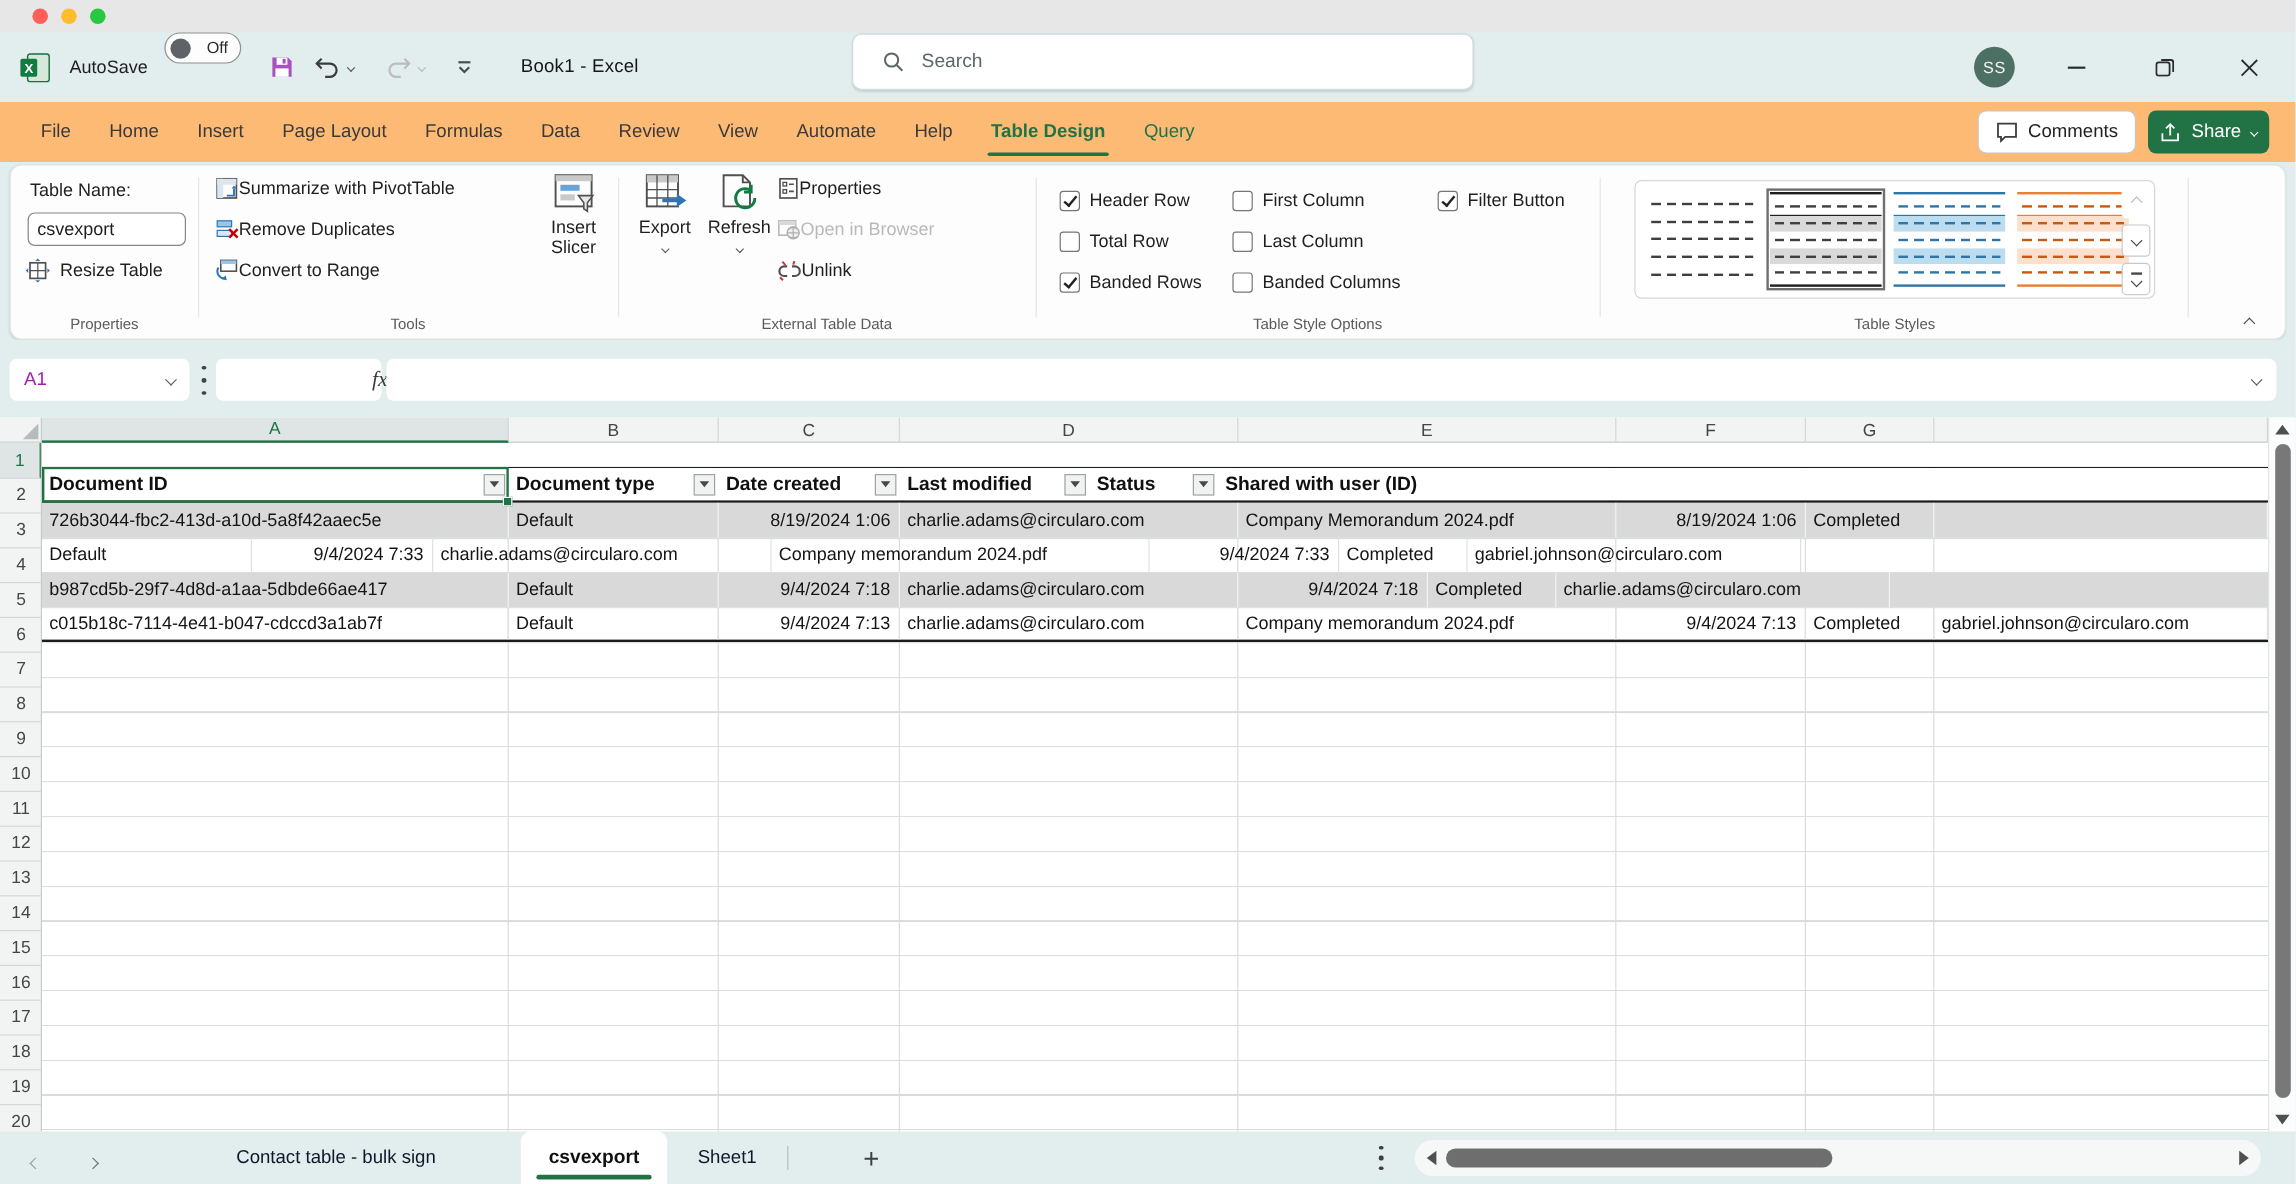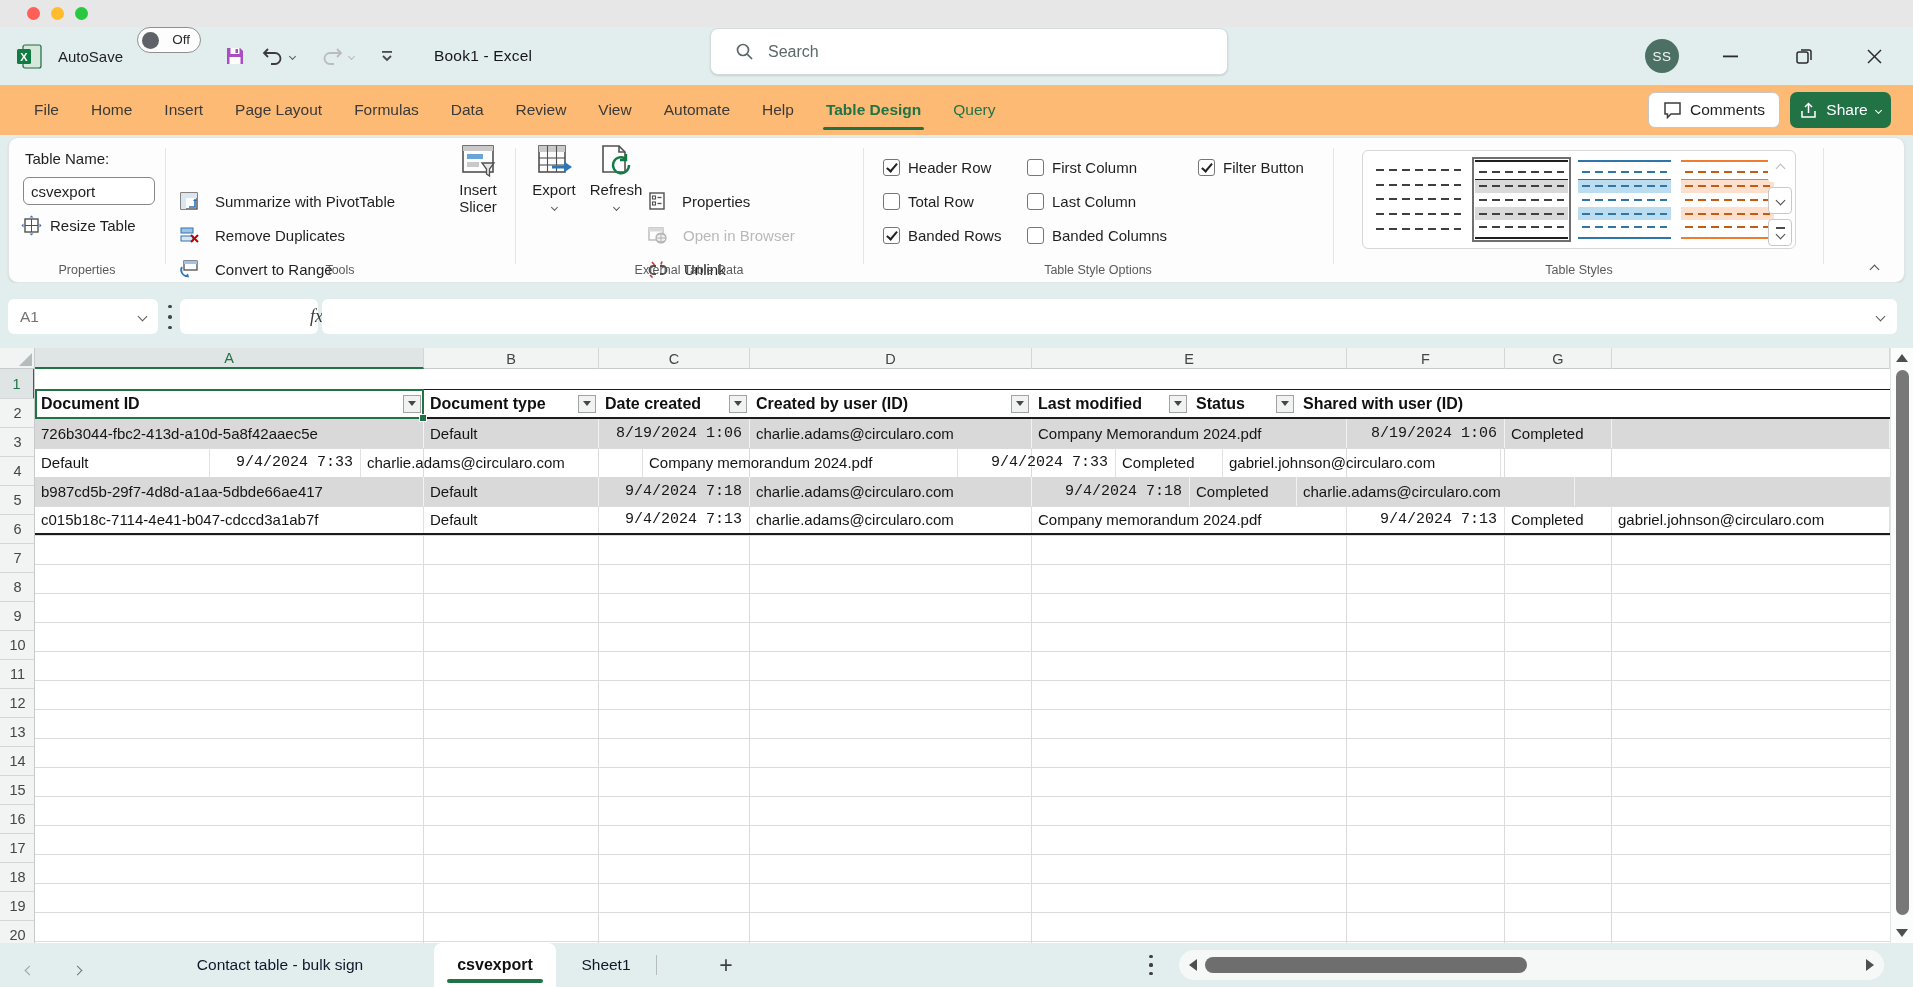--- a/index.html
+++ b/index.html
@@ -42,21 +42,21 @@
   #share-btn .chev{ border-color:#fff; width:5px; height:5px; }
 
   
   #ribbon{ position:absolute; left:8px; top:137px; width:1897px; height:146px; background:#fdfdfd; border:1px solid #e1e5e5; border-radius:10px; box-shadow:0 1px 2px rgba(0,0,0,.10); }
   .rsep{ position:absolute; top:10px; height:116px; width:1px; background:#e4e6e6; }
   .grouplabel{ position:absolute; bottom:5px; text-align:center; font-size:12.5px; color:#5a5a5a; }
   .rtxt{ font-size:15px; color:#1f1f1f; }
   #tn-label{ position:absolute; left:16px; top:12px; }
   #tn-input{ position:absolute; left:14px; top:39px; width:132px; height:28px; border:1px solid #868686; border-radius:6px; background:#fff; font-family:"Liberation Sans",sans-serif; font-size:15px; color:#1f1f1f; padding:0 7px; }
   #resize-btn{ position:absolute; left:12px; top:77px; display:flex; align-items:center; gap:8px; }
-  .ritem{ position:absolute; display:flex; align-items:center; gap:16px;margin-top:44px; }
+  .ritem{ position:absolute; display:flex; align-items:center; gap:0; }
   .bigbtn{ position:absolute; display:flex; flex-direction:column; align-items:center; }
   .bigbtn .lbl{ font-size:15px; color:#1f1f1f; line-height:17px; text-align:center; }
   .dis{ color:#b9b9b9 !important; }
   
   #style-opts{ position:absolute; left:874px; top:12px; display:grid; grid-auto-flow:column; grid-template-rows:repeat(3,34px); grid-template-columns:144px 171px auto; }
   .cbitem{ display:flex; align-items:center; gap:8px; }
   .cb{ width:17px; height:17px; border:1.5px solid #767676; border-radius:3px; background:#fff; position:relative; }
   .cb.checked::after{ content:""; position:absolute; left:5px; top:1.5px; width:4px; height:9px; border-right:2px solid #222; border-bottom:2px solid #222; transform:rotate(40deg); }
   .cbitem .rtxt{ white-space:nowrap; }
   
@@ -72,21 +72,21 @@
   #grail{ position:absolute; right:3px; top:4px; width:24px; height:91px; display:flex; flex-direction:column; justify-content:space-between; align-items:center; }
   .grbtn{ width:24px; height:27px; display:flex; align-items:center; justify-content:center; background:#fff; border:1px solid #c9c9c9; border-radius:4px; }
   .grbtn.plain{ border:none; }
   .morebar{ position:absolute; width:9px; height:1.7px; background:#4a4a4a; margin-top:-9px; }
   #ribbon-collapse{ position:absolute; left:1850px; top:120px; width:30px; height:22px; display:flex; align-items:center; justify-content:center; }
 
   
   #formularow{ position:absolute; left:0; top:283px; width:100%; height:65px; background:#e2edee; }
   .fbox{ position:absolute; top:16px; height:35px; background:#fff; border-radius:6px; }
   #namebox{ left:8px; width:150px; display:flex; align-items:center; }
-  #namebox .ref{ margin-left:12px; font-size:15.5px; color:#737373; flex:1; }
+  #namebox .ref{ margin-left:12px; font-size:15.5px; color:#a21caf; flex:1; }
   #namebox .chev{ margin-right:12px; }
   #fb-dots{ position:absolute; left:167px; top:22px; width:6px; height:24px; display:flex; flex-direction:column; justify-content:space-between; align-items:center; }
   #fb-dots i{ width:3.4px; height:3.4px; border-radius:50%; background:#444; }
   #fxbox{ left:180px; width:138px; display:flex; align-items:center;gap:42px; }
   #fx-cancel{ margin-left:13px; } #fx-enter{ margin-left:17px; }
   #fx-label{ margin-left:16px; font-family:"Liberation Serif",serif; font-style:italic; font-size:18px; color:#3d3d3d; }
   #fxbox .chev{ margin-left:11px; }
   #formula-input{ left:322px; width:1575px; display:flex; align-items:center; }
   #formula-input input{ flex:1; border:none; outline:none; font-size:15.5px; padding:0 12px; background:transparent; }
   #formula-input .chev{ margin-right:13px; }
@@ -113,21 +113,21 @@
   #headerrow{ position:absolute; left:0; top:0; width:1855px; height:30px; display:flex; background:#fff; border-top:1px solid #1c1c1c; border-bottom:2px solid #1c1c1c; }
   .hcell{ position:relative; display:flex; align-items:center; padding:0 24px 0 6px; font-size:16px; font-weight:bold; color:#101010; white-space:nowrap; overflow:hidden; }
   .fbtn{ position:absolute; right:3px; top:50%; margin-top:-9px; width:18px; height:18px; background:#f1f2f2; border:1px solid #a3a3a3; display:flex; align-items:center; justify-content:center; }
   .ftri{ width:0; height:0; border-left:4.5px solid transparent; border-right:4.5px solid transparent; border-top:5.5px solid #474747; }
   #datarows{ position:absolute; left:0; top:30px; width:1855px; }
   .drow{ display:flex; height:29px; }
   .drow.band{ background:#d9d9d9; }
   .drow:last-child{ border-bottom:2px solid #1c1c1c; }
   .dcell{ height:100%; padding:0 6px; font-size:15px; color:#151515; white-space:nowrap; overflow:hidden; display:flex; align-items:center; border-right:1px solid #e0e2e2; }
   .drow.band .dcell{ border-right:1px solid #f2f2f2; }
-  .dcell.r{ justify-content:flex-end; padding-right:7px;font-family:Liberation Mono, monospace; }
+  .dcell.r{ justify-content:flex-end; padding-right:7px; }
   #selection{ position:absolute; left:0; top:0; width:389px; height:30px; border:2.5px solid #217346; }
   #selection .handle{ position:absolute; right:-5px; bottom:-5px; width:8px; height:8px; background:#217346; border:1.5px solid #fff; }
   
   #vscroll{ position:absolute; right:0; top:0; width:23px; bottom:0; background:#fbfcfc; border-left:1px solid #e2e5e5; }
   .tri-up{ width:0; height:0; border-left:6px solid transparent; border-right:6px solid transparent; border-bottom:8px solid #4f4f4f; }
   .tri-down{ width:0; height:0; border-left:6px solid transparent; border-right:6px solid transparent; border-top:8px solid #4f4f4f; }
   .tri-left{ width:0; height:0; border-top:6px solid transparent; border-bottom:6px solid transparent; border-right:8px solid #4f4f4f; }
   .tri-right{ width:0; height:0; border-top:6px solid transparent; border-bottom:6px solid transparent; border-left:8px solid #4f4f4f; }
   #vs-up{ position:absolute; top:6px; left:5px; }
   #vs-thumb{ position:absolute; left:5px; top:22px; width:13px; height:545px; border-radius:7px; background:#787878; }
@@ -538,26 +538,20 @@
             <span class="fbtn">
               <span class="ftri"></span>
             </span>
           </div>
           <div class="hcell" style="width: 151px;">
             <span>Date created</span>
             <span class="fbtn">
               <span class="ftri"></span>
             </span>
           </div>
-          <div class="hcell" style="width: 282px;">
-            <span>Created by user (ID)</span>
-            <span class="fbtn">
-              <span class="ftri"></span>
-            </span>
-          </div>
           <div class="hcell" style="width: 158px;">
             <span>Last modified</span>
             <span class="fbtn">
               <span class="ftri"></span>
             </span>
           </div>
           <div class="hcell" style="width: 107px;">
             <span>Status</span>
             <span class="fbtn">
               <span class="ftri"></span>

